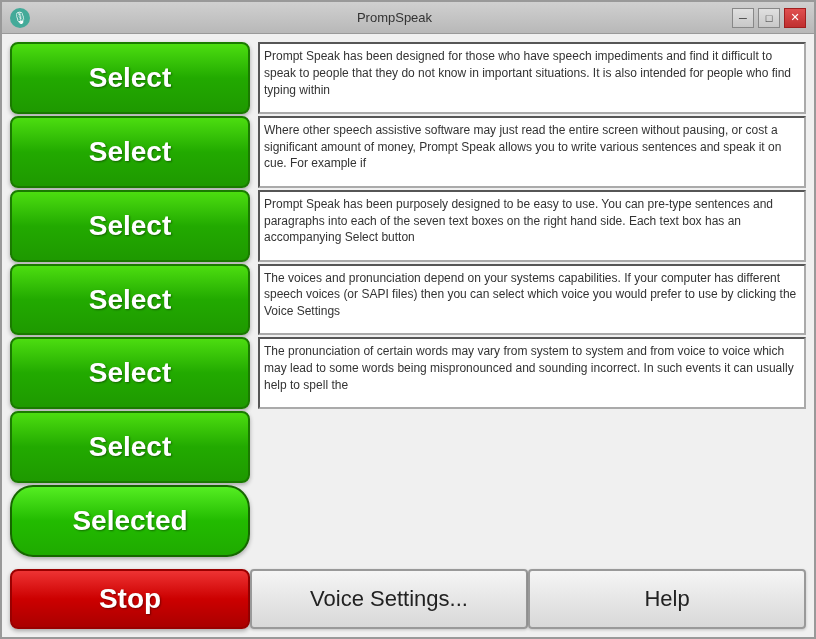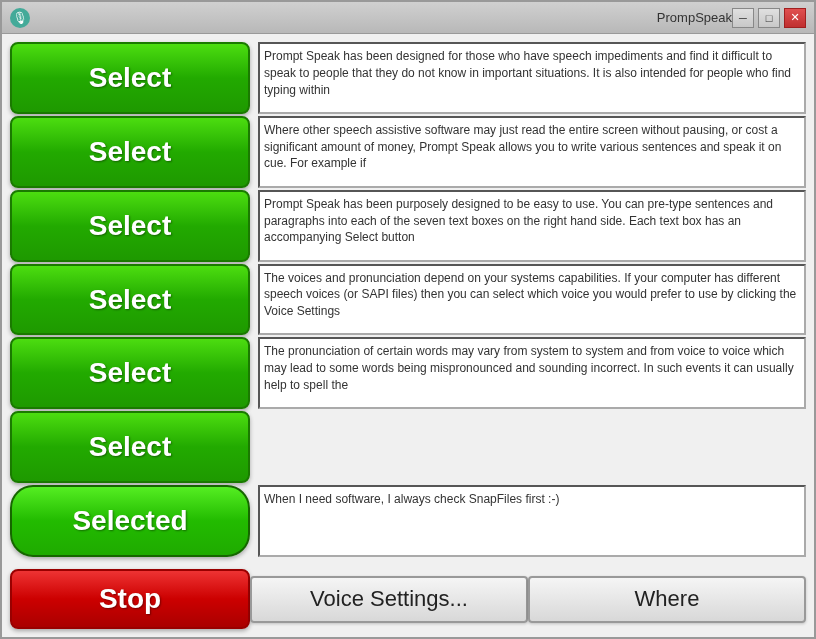--- a/index.html
+++ b/index.html
@@ -45,21 +45,21 @@
       justify-content: center;
       font-size: 12px;
       color: white;
     }
 
     .title-bar-title {
       font-size: 13px;
       font-weight: normal;
       color: #333;
       flex: 1;
-      text-align: right;
+      text-align: center;
       margin-left: 27px;
     }
 
     .title-bar-controls {
       display: flex;
       gap: 4px;
     }
 
     .title-bar-btn {
       width: 22px;
@@ -158,21 +158,21 @@
     }
 
     .bottom-bar {
       display: flex;
       padding: 8px;
       padding-top: 4px;
       align-items: center;
     }
 
     .bottom-btn {
-      height: 47px;
+      height: 60px;
       border: 2px solid #999;
       background: linear-gradient(to bottom, #f5f5f5, #d8d8d8);
       font-size: 22px;
       cursor: pointer;
       border-radius: 4px;
       color: #222;
       box-shadow: 0 1px 3px rgba(0,0,0,0.2);
     }
 
     .voice-settings-btn {
@@ -231,24 +231,21 @@
         <button class="select-btn">Select</button>
         <div class="text-area-container">
           <textarea style="">The pronunciation of certain words may vary from system to system and from voice to voice which may lead to some words being mispronounced and sounding incorrect. In such events it can usually help to spell the</textarea>
         </div>
       </div>
       <div class="row">
         <button class="select-btn">Select</button>
       </div>
       <div class="row">
         <button class="select-btn selected-state">Selected</button>
-        <div class="text-area-container">
-          <textarea style="">When I need software, I always check SnapFiles first :-)</textarea>
-        </div>
       </div>
     </div>
 
   <div class="bottom-bar">
     <button class="stop-btn">Stop</button>
     <button class="bottom-btn voice-settings-btn">Voice Settings...</button>
-    <button class="bottom-btn exit-btn">Where</button>
+    <button class="bottom-btn exit-btn">Help</button>
   </div>
 </div>
 
 </body></html>

